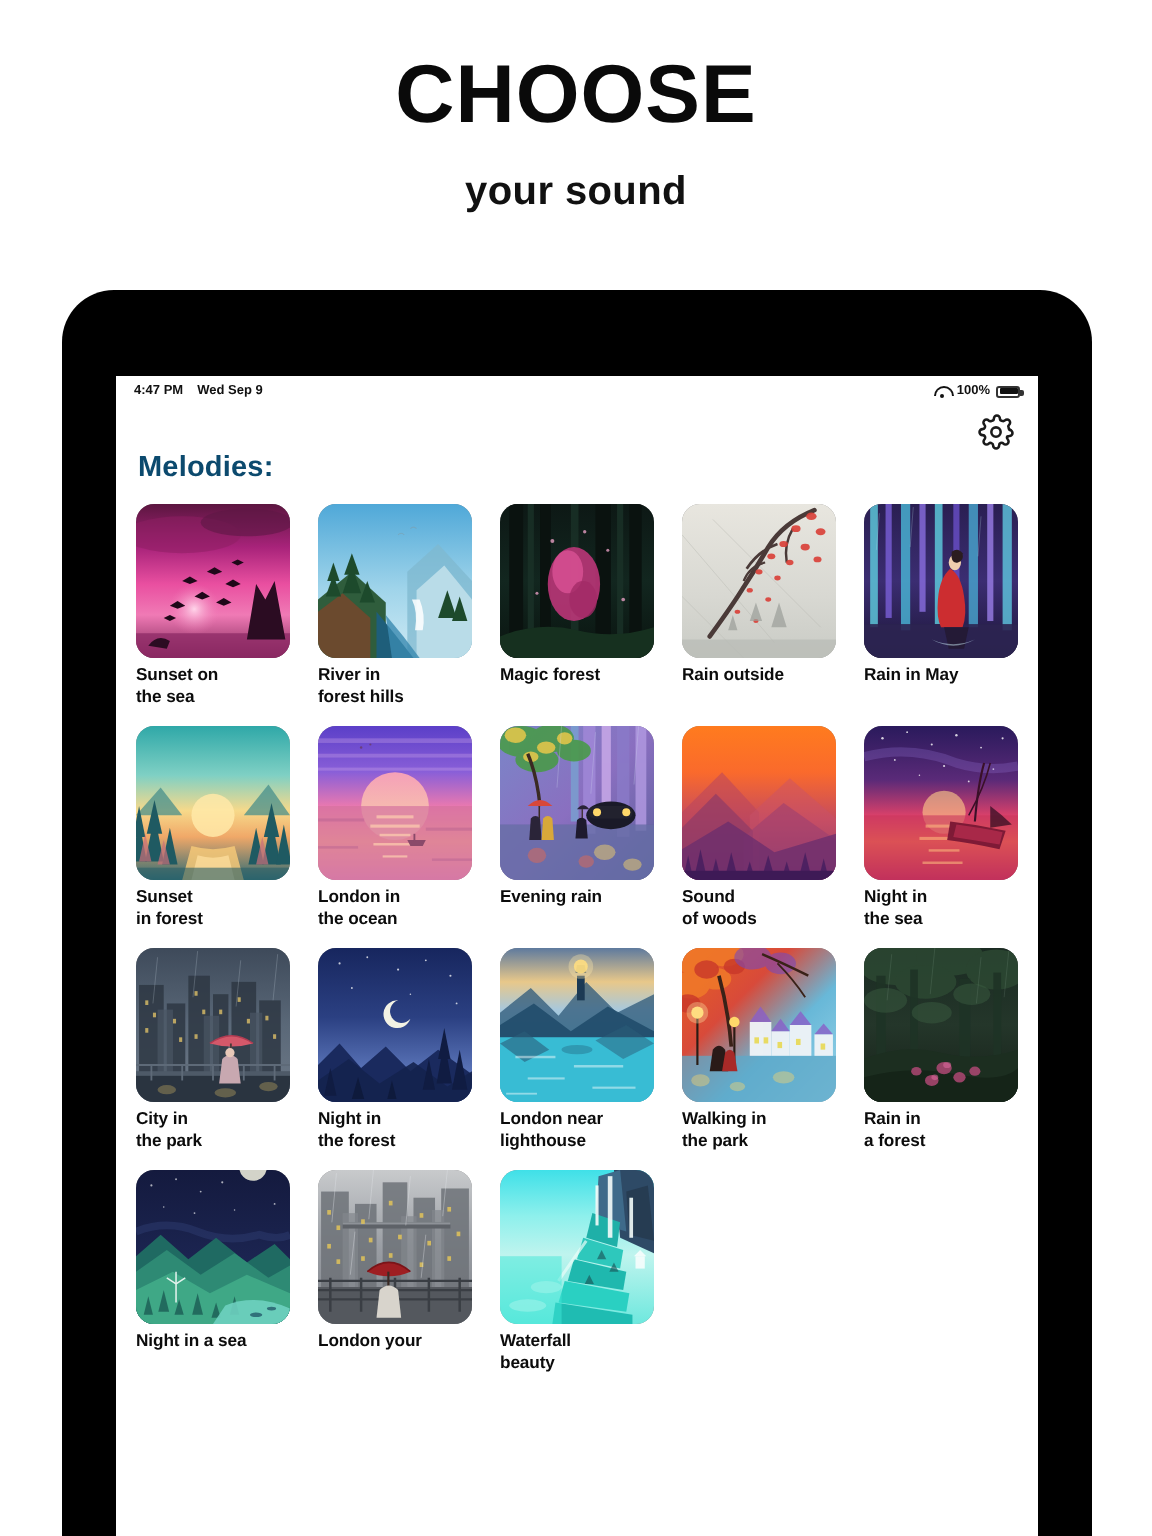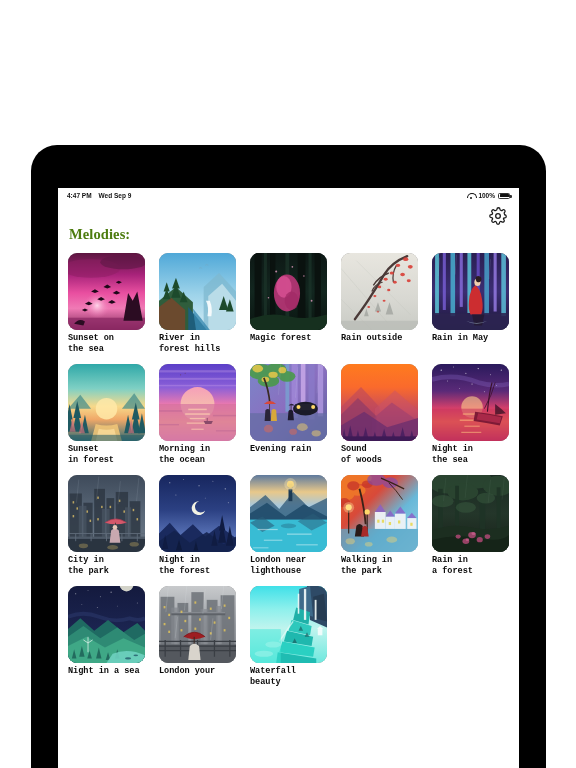--- a/index.html
+++ b/index.html
@@ -68,21 +68,21 @@
   
   .gear-wrap {
     position:absolute; right:12px; top:19px;
     width:18px; height:18px; cursor:pointer;
   }
   .gear-wrap svg { display:block; width:18px; height:18px; }
 
   
   .melodies-head {
     margin:23px 0 0 11px;
-    font-size:14.5px; font-weight:700; color:#4d7c0f; letter-spacing:0.1px;font-family:Liberation Serif, serif;
+    font-size:14.5px; font-weight:700; color:#0c4a6e; letter-spacing:0.1px;
   }
 
   
   .grid {
     margin:10px 0 0 10px;
     display:grid;
     grid-template-columns: repeat(5, 77px);
     column-gap:14px; row-gap:9px;
     width:440px;
   }
@@ -91,29 +91,30 @@
     width:77px; height:77px; border-radius:9px;
     overflow:hidden; position:relative;
     background:#888;
   }
   .thumb svg { display:block; width:77px; height:77px; }
   .cell-label {
     margin-top:3px; font-size:8.6px; line-height:11px;
     font-weight:700; color:#0c0c0c;
     white-space:pre-line;
     letter-spacing:-0.05px;
-    font-family:Liberation Mono, monospace;
   }
 </style>
 </head>
 <body>
 
 <div id="root">
 
   <div class="promo">
+    <div class="promo-title">CHOOSE</div>
+    <div class="promo-sub">your sound</div>
   </div>
 
   <div class="device">
     <div class="screen">
 
       <div class="statusbar">
         <div class="sb-left">
           <span>4:47 PM</span>
           <span>Wed Sep 9</span>
         </div>
@@ -416,21 +417,21 @@
                   <rect x="74" y="86" width="26" height="1.6"></rect>
                 </g>
       <path d="M58 74 l12 0 l-2 4 h-8z" fill="#8a4a6a"></path>
       <rect x="62" y="70" width="1.2" height="5" fill="#8a4a6a"></rect>
       <g fill="#6a3a58" opacity="0.7">
                   <circle cx="28" cy="14" r="0.8"></circle>
                   <circle cx="34" cy="12" r="0.7"></circle>
                 </g>
               </svg>
             </div>
-            <div class="cell-label">Morning in
+            <div class="cell-label">London in
 the ocean</div>
           </div>
           <div class="cell">
             <div class="thumb">
               <svg viewBox="0 0 100 100" preserveAspectRatio="none">
       <defs>
                   <linearGradient id="g8" x1="0" y1="0" x2="1" y2="1">
         <stop offset="0" stop-color="#7a86c8"></stop>
                     <stop offset="0.5" stop-color="#8a6fc0"></stop>
         <stop offset="1" stop-color="#5a5f9a"></stop>

